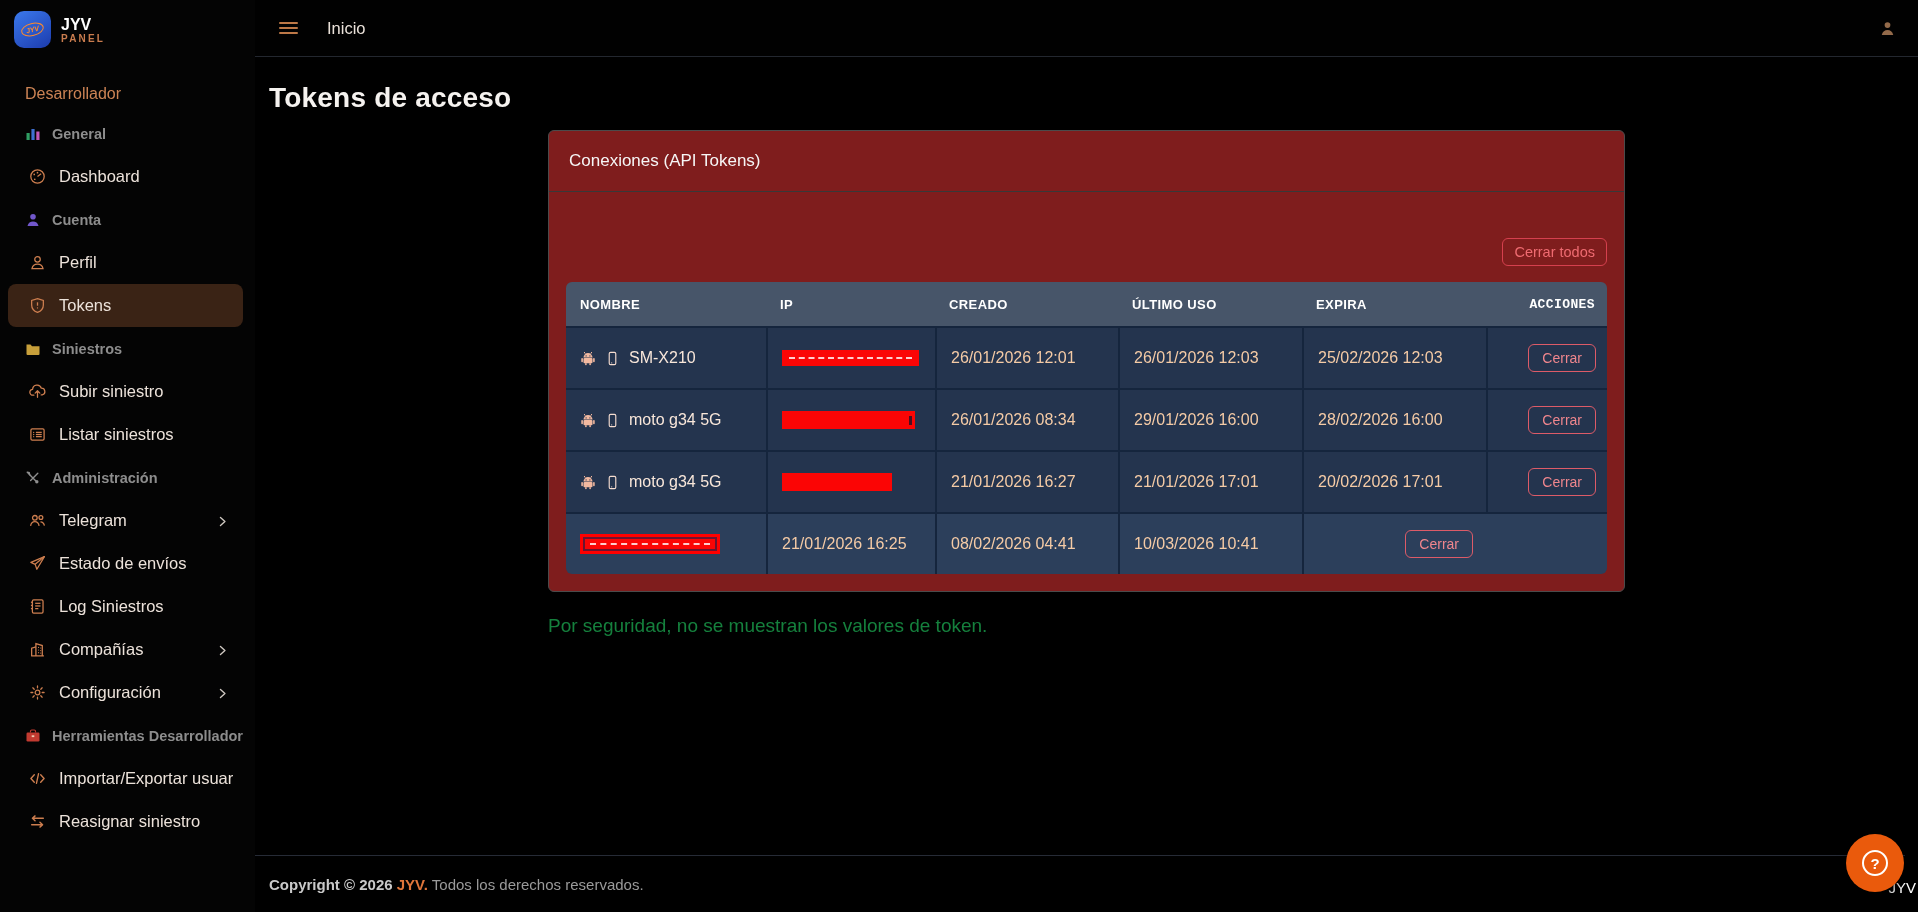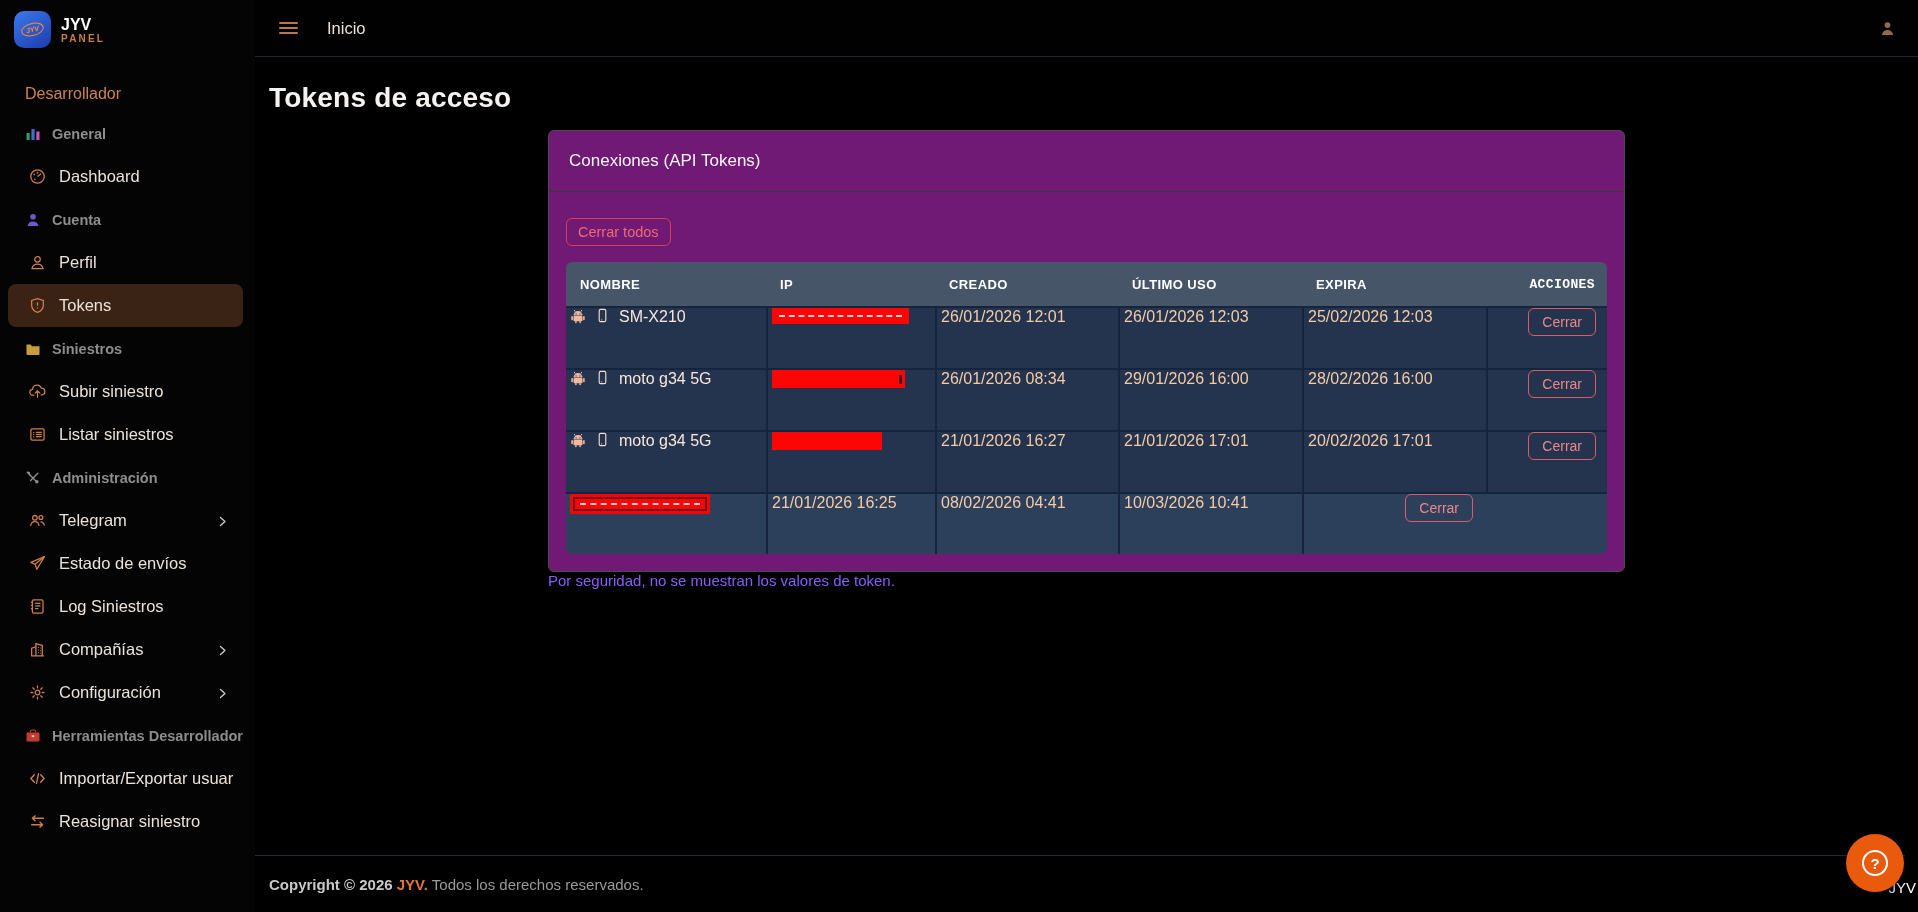--- a/index.html
+++ b/index.html
@@ -36,56 +36,56 @@
     border-bottom:1px solid #23272f; display:flex; align-items:center; z-index:2; }
   .hamburger { margin-left:24px; width:19px; display:flex; flex-direction:column; gap:3px; cursor:pointer; }
   .hamburger span { height:2px; background:#bd7847; border-radius:1px; }
   .nav-inicio { margin-left:29px; color:#eae1d9; font-size:16.5px; cursor:pointer; text-decoration:none; }
   .user-icon { position:absolute; right:22px; color:#936a4a; width:17px; height:17px; cursor:pointer; }
   .user-icon svg { width:17px; height:17px; }
   
   .main { position:absolute; left:255px; top:57px; right:0; bottom:57px; }
   h1.page-title { color:#f5f2ef; font-size:28px; font-weight:700; padding:25px 0 0 14px; letter-spacing:.2px; }
   .content { width:1077px; margin:16px auto 0; }
-  .card { border:1px solid #4b4b4b; border-radius:6px; background:#701a75; }
+  .card { border:1px solid #4b4b4b; border-radius:6px; background:#7f1d1d; }
   .card-header { height:61px; display:flex; align-items:center; padding:0 20px;
     font-size:17px; color:#f6f6f6; border-bottom:1px solid #383838; }
   .card-body { padding:15px 17px 17px; }
   .alert { background:#0d1523; border-radius:8px; height:52px; display:flex; align-items:center;
     padding:0 18px; color:#79aef2; font-size:16px; }
-  .toolbar { display:flex; justify-content:flex-start; margin-top:11px; }
+  .toolbar { display:flex; justify-content:flex-end; margin-top:31px; }
   .btn-close-all { background:transparent; border:1px solid #d5404e; color:#ef6b71;
     font-size:14.5px; padding:5px 11px; border-radius:6px; cursor:pointer; font-family:inherit; }
   
   .table { margin-top:16px; border-radius:6px; }
   .t-head, .t-row { display:grid; grid-template-columns:200px 169px 183px 184px 184px 123px; }
   .t-head { background:#475569; height:44px; align-items:center; border-radius:6px 6px 0 0; }
   .t-h { color:#fff; font-weight:bold; font-size:13px; letter-spacing:.4px; padding-left:14px; }
   .t-h:last-child { text-align:right; padding-right:14px;font-family:Liberation Mono, monospace; }
   .t-row { height:62px; background:#24344e; border-top:2px solid #15253d; }
   .t-row:last-child { background:#2c3f5b; border-radius:0 0 6px 6px; }
-  .t-cell { height:100%; display:flex; align-items:flex-start; padding-left:4px; overflow:hidden; }
+  .t-cell { height:100%; display:flex; align-items:center; padding-left:14px; overflow:hidden; }
   .t-row .t-cell:not(:first-child) { border-left:2px solid #15253d; }
   .name-cell { gap:9px; color:#f9e7da; font-size:16px; }
   .dev-icon { width:16px; height:16px; display:flex; color:#f3b9a0; flex:0 0 auto; }
   .dev-icon svg { width:16px; height:16px; }
   .phone-icon { width:15px; height:15px; display:flex; color:#f6ddd0; flex:0 0 auto; }
   .phone-icon svg { width:15px; height:15px; }
   .date-cell { color:#f5cba6; font-size:16px; }
   .actions-cell { justify-content:flex-end; padding-right:13px; }
   .btn-cerrar { background:transparent; border:1px solid #dd5b68; color:#ef868d;
     font-size:14px; padding:5px 13px; border-radius:6px; cursor:pointer; font-family:inherit; }
   .bar { background:#fb0505; position:relative; flex:0 0 auto; }
   .bar-dotted { height:16px; }
   .bar-dotted::after, .bar-bordered::after { content:""; position:absolute; left:5%; right:5%; top:50%;
     margin-top:-1px; border-top:2px dashed rgba(255,255,255,.8); }
   .bar-solid { height:18px; }
   .bar-notch::before { content:""; position:absolute; right:3px; top:25%; width:3px; height:50%; background:#471022; }
   .bar-bordered { height:20px; border:3px solid #f00; box-shadow:inset 0 0 0 2px #6b1430; }
-  .footnote { color:#8b5cf6; font-size:15px; }
+  .footnote { margin-top:23px; color:#15803d; font-size:19px; }
   
   .footer { position:absolute; left:255px; right:13px; bottom:0; height:57px; border-top:1px solid #262b36;
     display:flex; align-items:center; padding-left:14px; font-size:15px; z-index:1; background:#000; }
   .fc1 { color:#c9c9c9; font-weight:bold; white-space:pre; }
   .fc2 { color:#e0763b; font-weight:bold; white-space:pre; }
   .fc3 { color:#9a9a9a; white-space:pre; }
   .watermark { position:absolute; right:2px; bottom:16px; color:#fff; font-size:15px; z-index:4; }
   .fab { position:absolute; right:14px; bottom:20px; width:58px; height:58px; border-radius:50%;
     background:#ea5a0c; display:flex; align-items:center; justify-content:center; z-index:5;
     box-shadow:0 3px 10px rgba(0,0,0,.55); cursor:pointer; }

